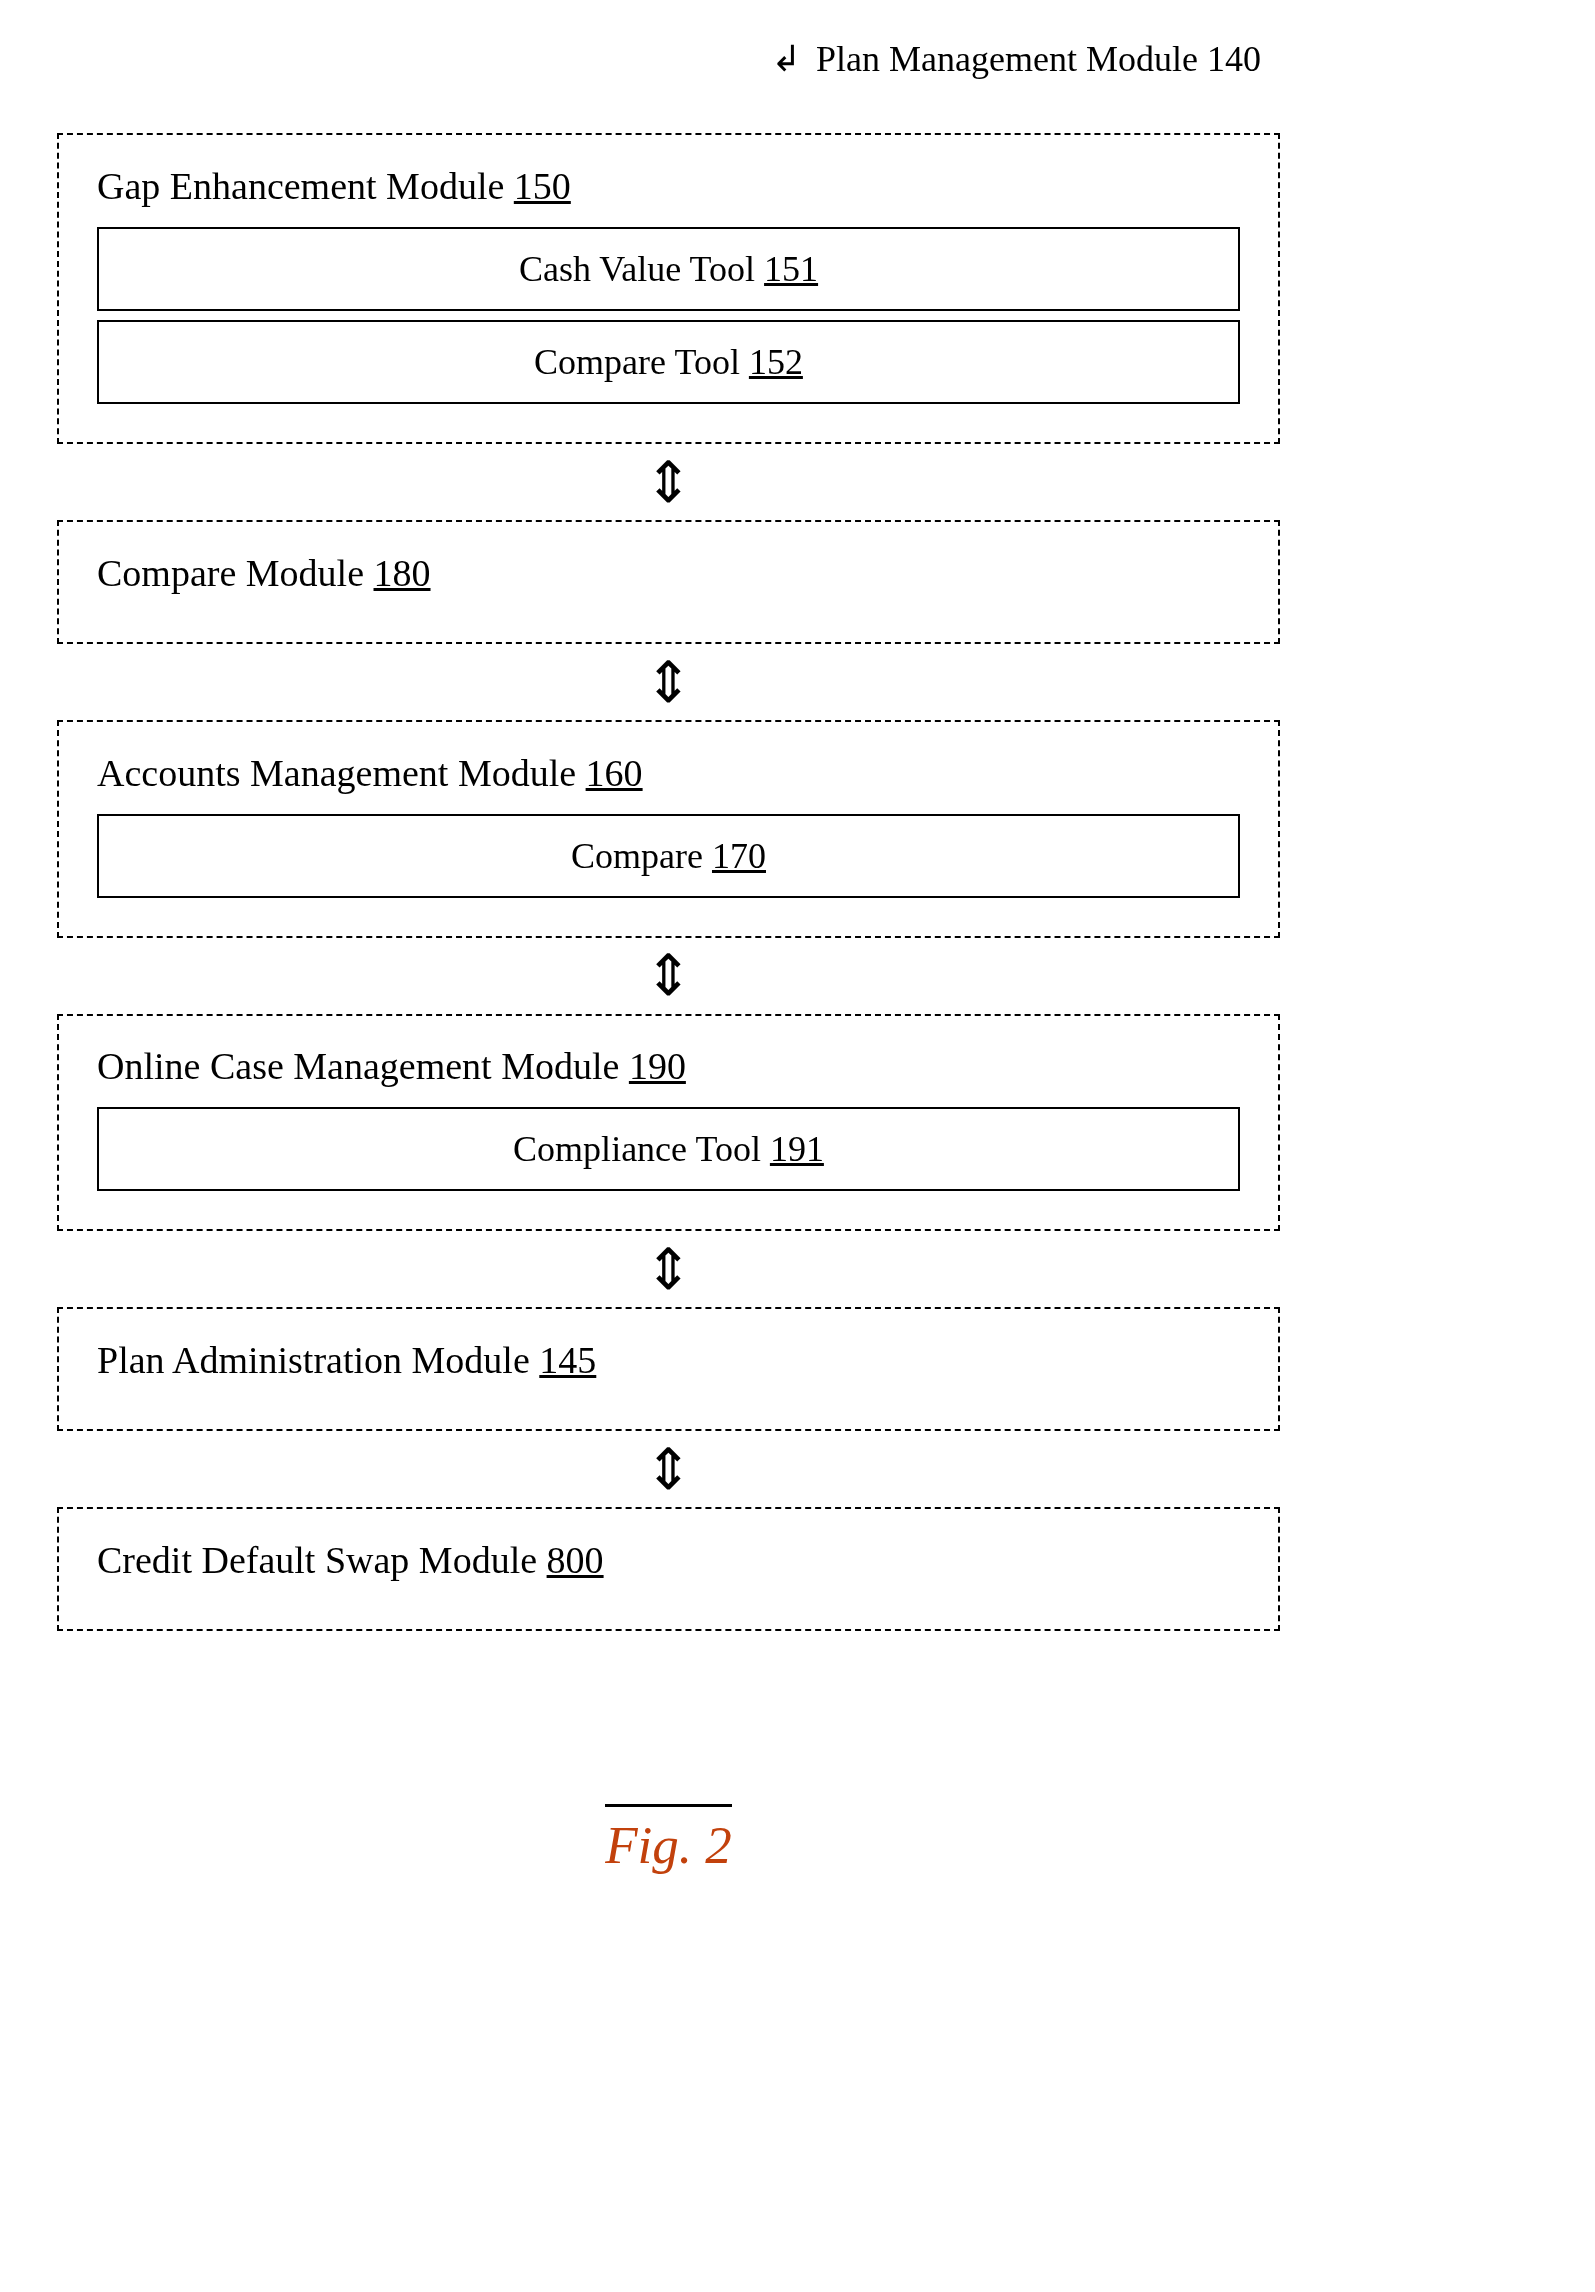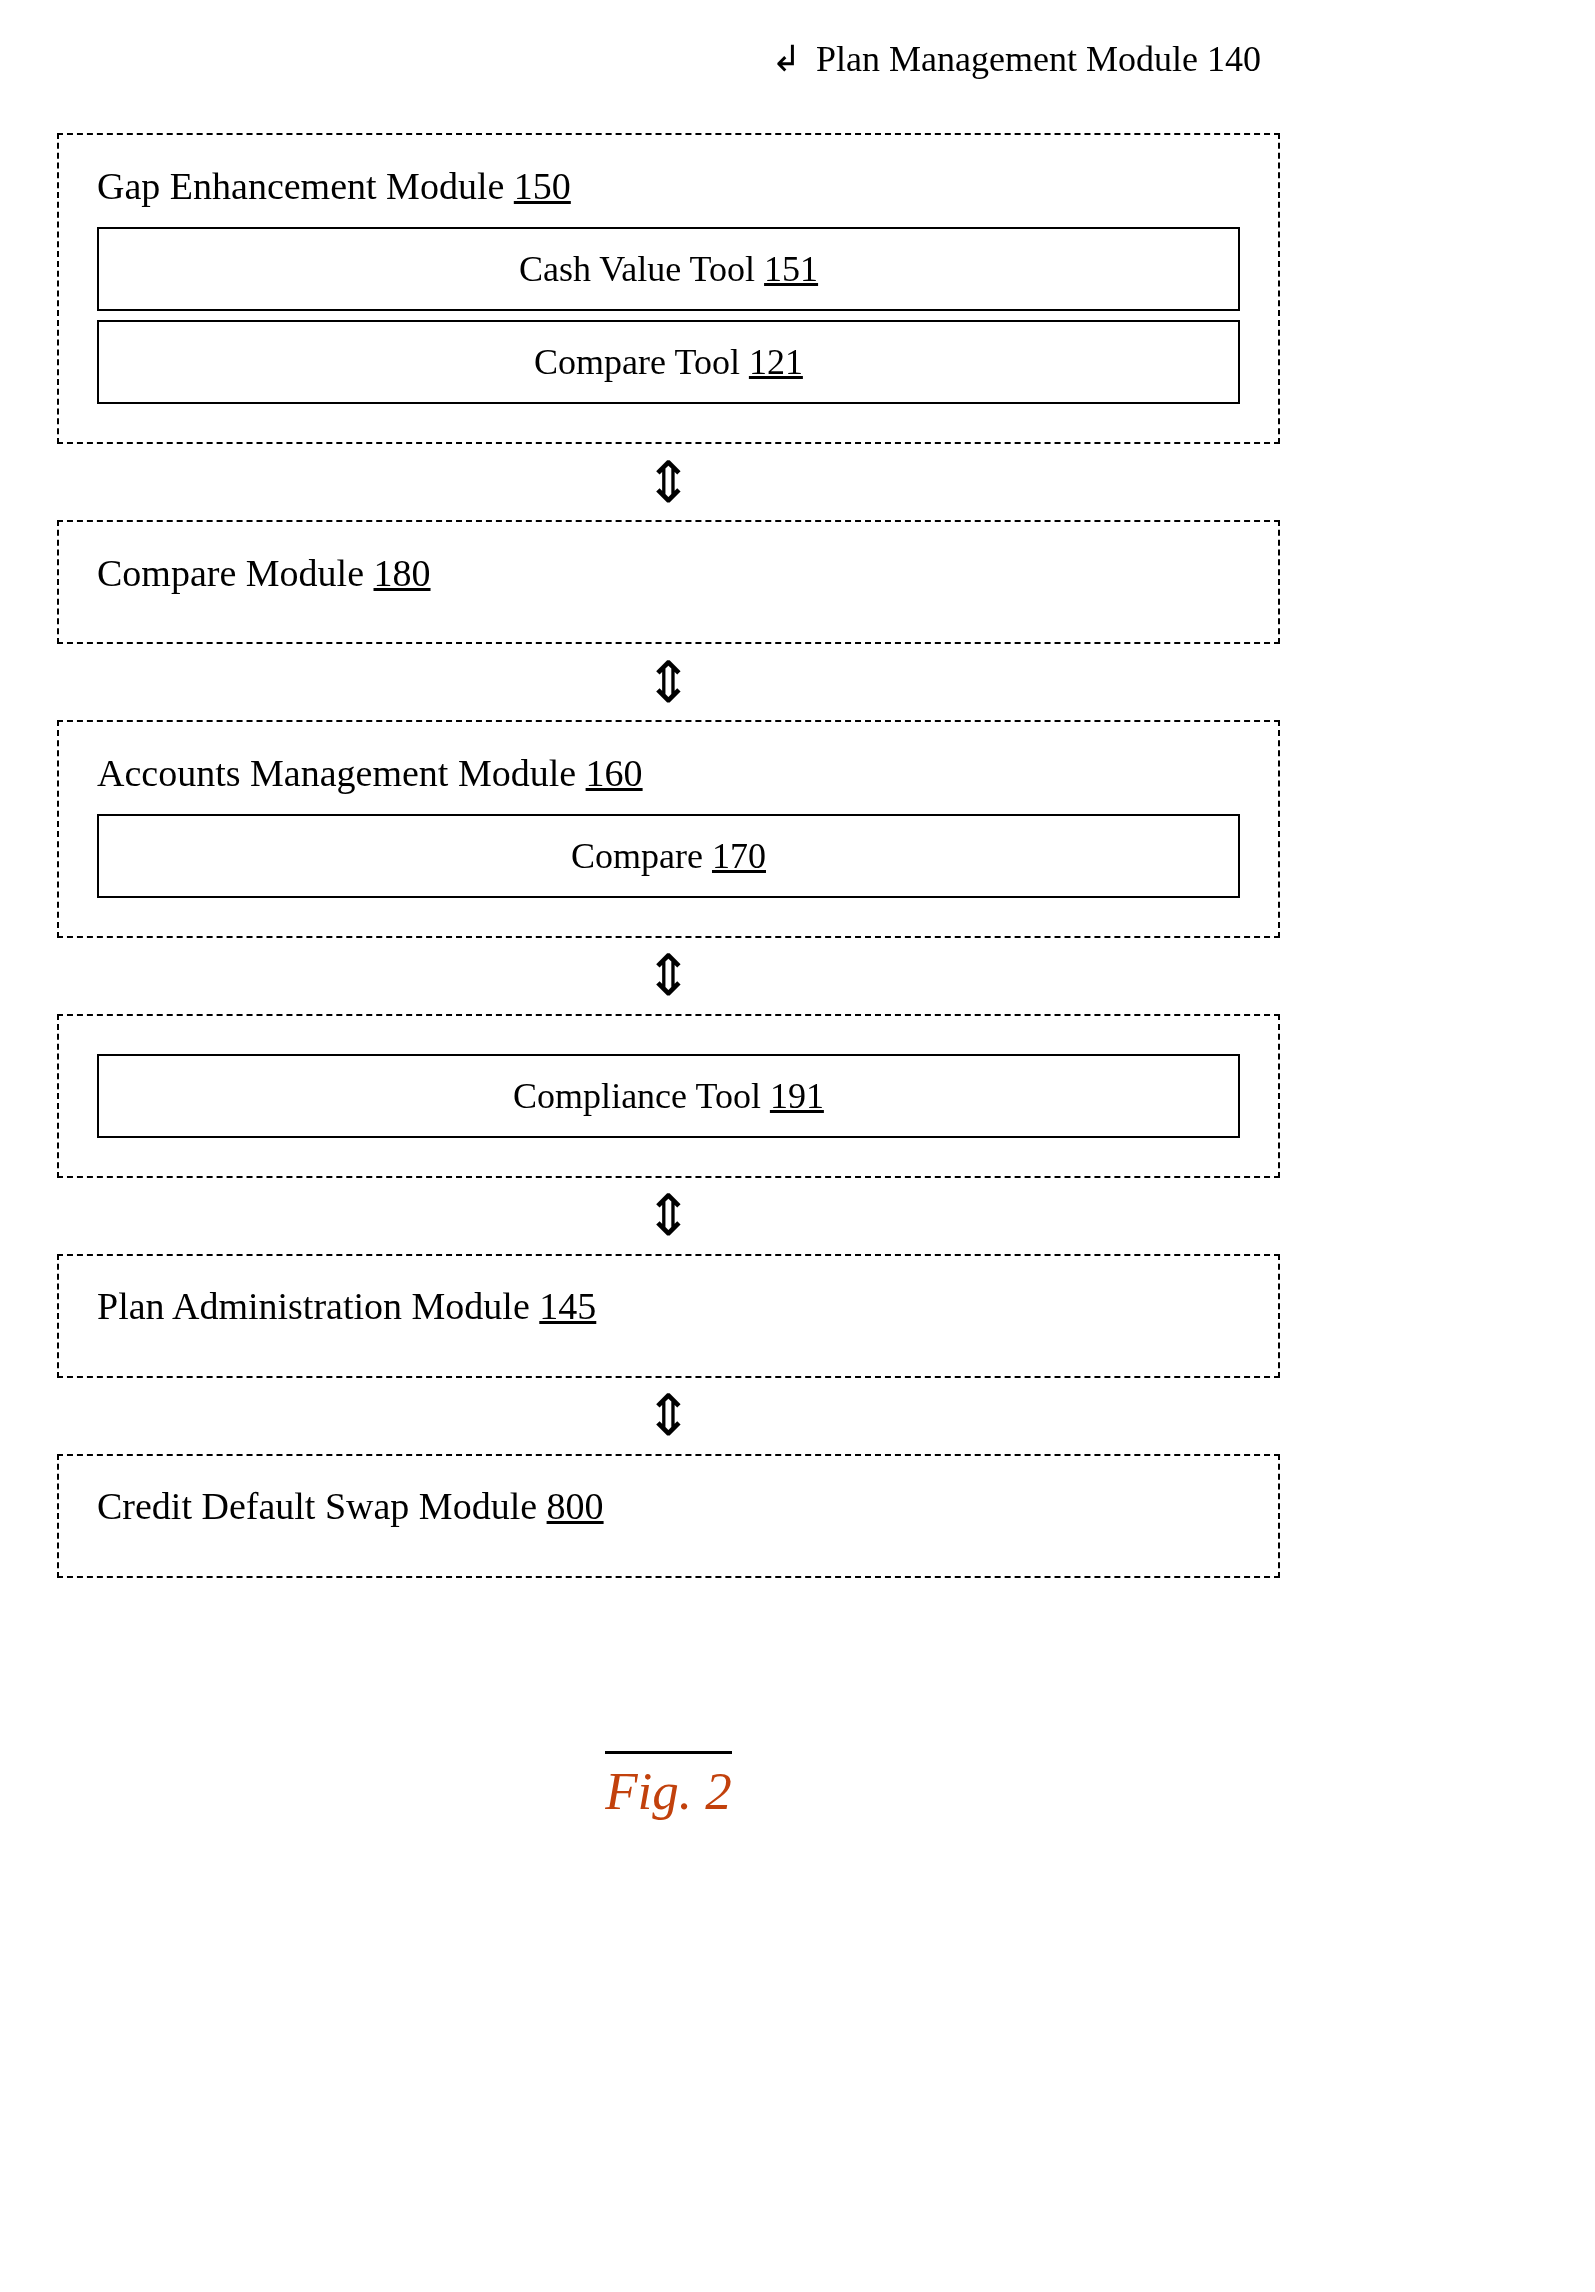--- a/index.html
+++ b/index.html
@@ -149,21 +149,21 @@
       <div class="dashed-box-label">
         <span>Gap Enhancement Module </span><span class="underline">150</span>
       </div>
       <div class="solid-box">
         <span class="solid-box-label">
           <span>Cash Value Tool </span><span class="underline">151</span>
         </span>
       </div>
       <div class="solid-box">
         <span class="solid-box-label">
-          <span>Compare Tool </span><span class="underline">121</span>
+          <span>Compare Tool </span><span class="underline">152</span>
         </span>
       </div>
     </div>
 
     <div class="arrow-connector">
       <span>⇕</span>
     </div>
 
     <div class="dashed-box finance-module">
       <div class="dashed-box-label">
@@ -184,20 +184,23 @@
           <span>Compare </span><span class="underline">170</span>
         </span>
       </div>
     </div>
 
     <div class="arrow-connector">
       <span>⇕</span>
     </div>
 
     <div class="dashed-box online-module">
+      <div class="dashed-box-label">
+        <span>Online Case Management Module </span><span class="underline">190</span>
+      </div>
       <div class="solid-box">
         <span class="solid-box-label">
           <span>Compliance Tool </span><span class="underline">191</span>
         </span>
       </div>
     </div>
 
     <div class="arrow-connector">
       <span>⇕</span>
     </div>

